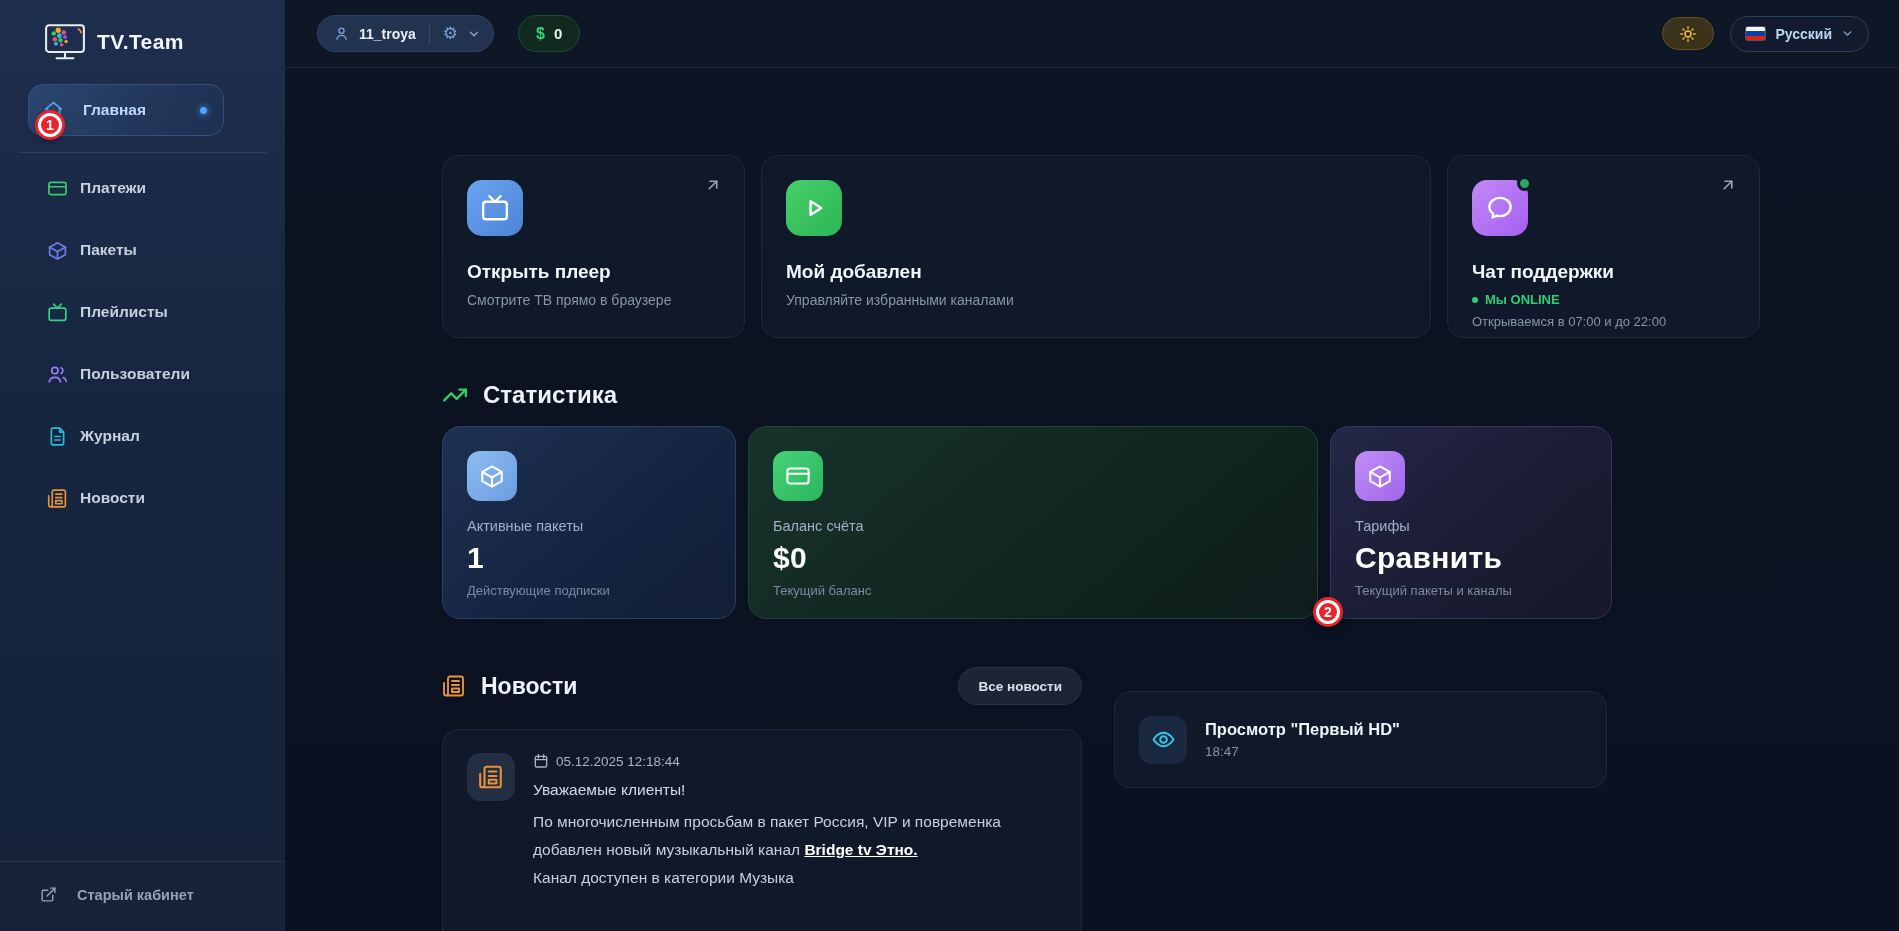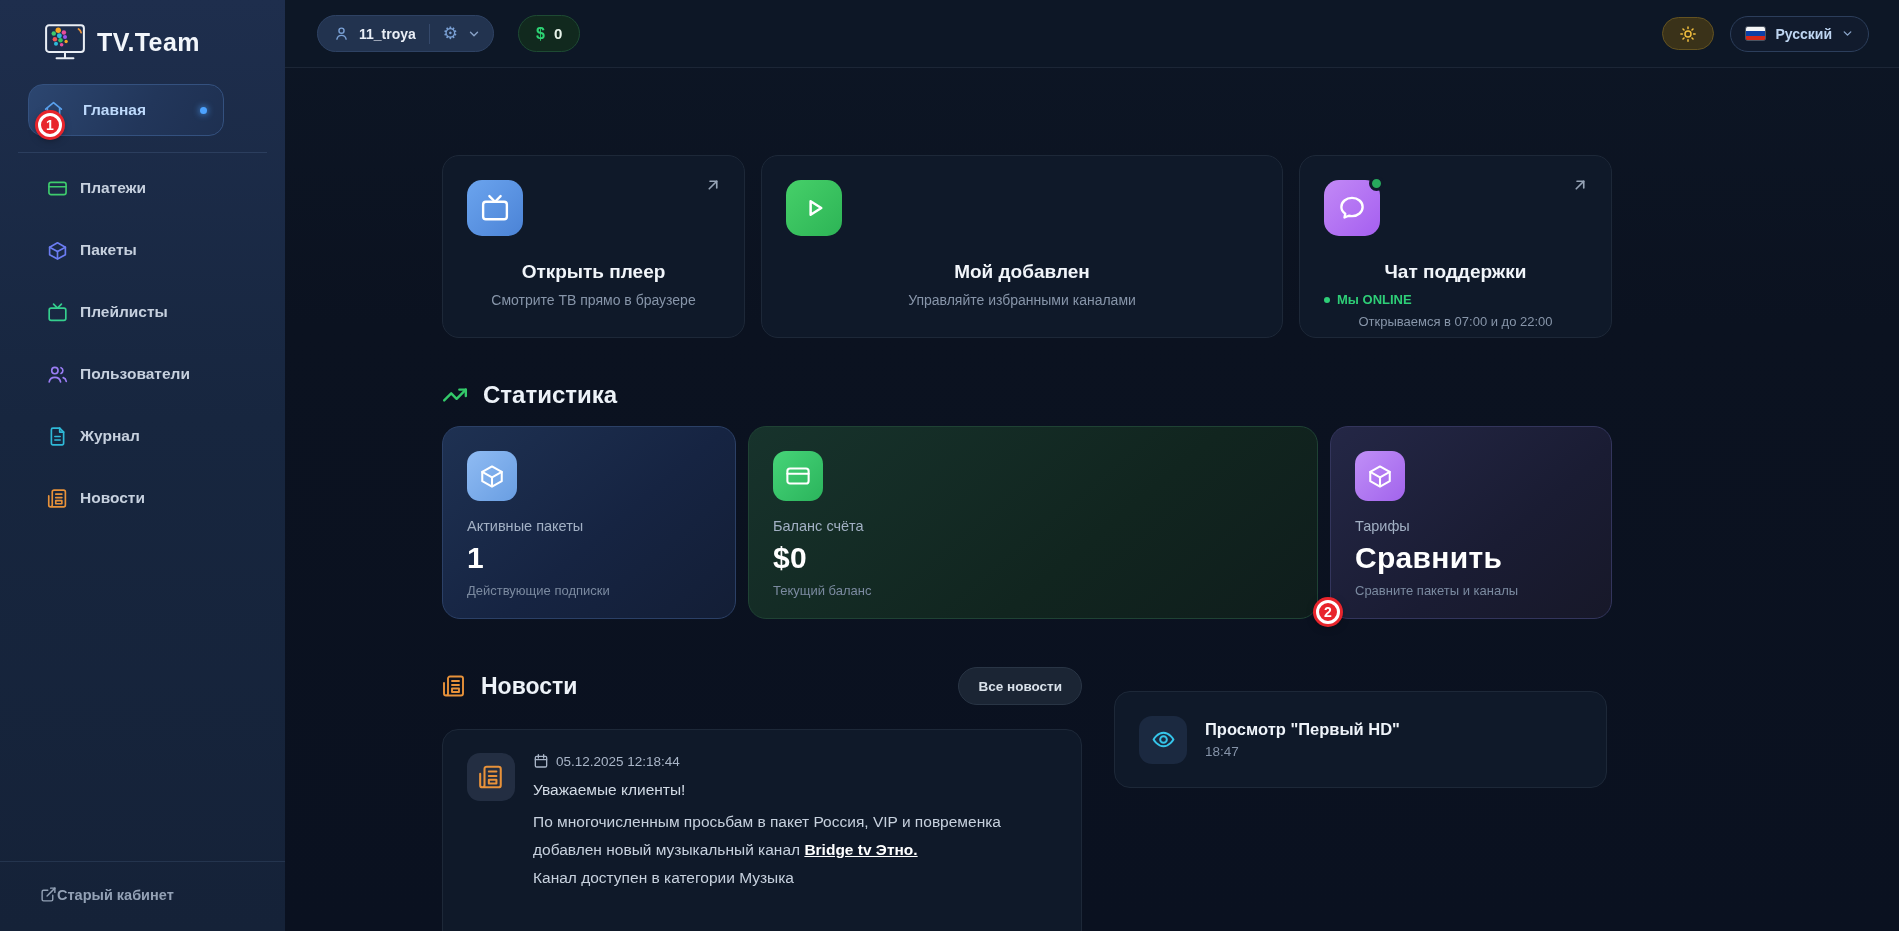--- a/index.html
+++ b/index.html
@@ -4,34 +4,34 @@
 <style>
   * { margin:0; padding:0; box-sizing:border-box; }
   html,body { width:1899px; height:931px; overflow:hidden; }
   body { position:relative; background:#0a1120; font-family:"Liberation Sans","DejaVu Sans",sans-serif; }
   svg { display:block; }
   .app { display:flex; width:100%; height:100%; }
 
   
   .sidebar { width:285px; flex:none; background:linear-gradient(180deg,#1e2e4d 0%,#17263f 45%,#152238 100%); display:flex; flex-direction:column; }
   .logo { display:flex; align-items:center; gap:11px; padding:24px 0 10px 44px; }
-  .logo-text { color:#f2f6fb; font-size:25px; font-weight:700; letter-spacing:.4px; }
+  .logo-text { color:#f2f6fb; font-size:21px; font-weight:700; letter-spacing:.4px; }
   .nav { margin-top:14px; }
   .nav-active { margin-left:28px; width:196px; height:52px; border-radius:15px;
     background:linear-gradient(120deg,#2c4670 0%,#22365a 60%,#1e3051 100%);
     border:1px solid #34517f; display:flex; align-items:center; padding:0 16px 0 14px; position:relative; cursor:pointer;text-align:center; }
   .nav-active .nav-label { color:#bdd9fb; font-weight:700; margin-left:19px; font-size:15.5px; }
   .active-dot { position:absolute; right:16px; width:7px; height:7px; border-radius:50%; background:#4da3ff; box-shadow:0 0 7px #4da3ff; }
   .nav-divider { height:1px; background:rgba(130,160,210,.16); margin:16px 18px 4px 18px; }
   .nav-item { height:62px; display:flex; align-items:center; padding-left:47px; gap:12px; color:#c6d0de; font-size:15.5px; font-weight:600; cursor:pointer; }
   .ic { flex:none; }
   .c-blue   { color:#5aa2ef; } .c-green  { color:#3ecb6d; } .c-indigo { color:#6b7cf2; }
   .c-mint   { color:#35cf8e; } .c-purple { color:#9b7df5; } .c-cyan   { color:#2fb9d8; }
   .c-orange { color:#e8923a; } .c-pink   { color:#e84c9b; }
-  .sidebar-footer { margin-top:auto; border-top:1px solid rgba(130,160,210,.14); padding:24px 0 28px 40px; display:flex; gap:0; align-items:center; color:#93a1b5; font-size:14.5px; font-weight:600; cursor:pointer; }
+  .sidebar-footer { margin-top:auto; border-top:1px solid rgba(130,160,210,.14); padding:24px 0 28px 40px; display:flex; gap:20px; align-items:center; color:#93a1b5; font-size:14.5px; font-weight:600; cursor:pointer; }
 
   
   .main { flex:1; min-width:0; display:flex; flex-direction:column; background:linear-gradient(180deg,#0d1625 0%,#0b1220 35%,#0a1120 100%); }
   .topbar { height:68px; flex:none; display:flex; align-items:center; padding:0 30px 0 32px; background:#0d1726; border-bottom:1px solid #1c2636; }
   .user-chip { height:37px; border-radius:19px; background:#22334f; border:1px solid #2e4263; display:inline-flex; align-items:center; gap:9px; padding:0 12px 0 15px; cursor:pointer; }
   .user-name { color:#e9eef6; font-size:14px; font-weight:700; }
   .chip-sep { width:1px; height:20px; background:#35496b; margin:0 4px; }
   .gear { font-size:17px; color:#7aa0d4; line-height:1; }
   .balance-pill { margin-left:24px; height:37px; border-radius:19px; background:#11291e; border:1px solid #1e4a33; display:inline-flex; align-items:center; gap:9px; padding:0 17px; cursor:pointer; }
   .balance-cur { color:#2dd374; font-size:16px; font-weight:800; }
@@ -44,21 +44,21 @@
   .lang-label { color:#bed5f1; font-size:14px; font-weight:700; }
   .chev { color:#8aa4c8; }
 
   
   .content { padding:37px 0 0 157px; }
   .banner { width:1170px; height:52px; border-radius:13px; background:#101a2b; border:1px solid #1d2939; display:flex; align-items:center; gap:15px; padding:0 18px; }
   .banner-icon { width:32px; height:32px; border-radius:9px; background:#1b2a41; display:flex; align-items:center; justify-content:center; color:#5aa2ef; flex:none; }
   .banner-text { font-size:14px; color:#aeb9ca; }
   .banner-text b { color:#ffffff; font-weight:700; cursor:pointer; }
 
-  .quick-row { width:1170px; margin-top:50px; display:grid; grid-template-columns:303px 1fr 313px; gap:16px;text-align:center; }
+  .quick-row { width:1318px; margin-top:50px; display:grid; grid-template-columns:303px 1fr 313px; gap:16px; }
   .qcard { height:183px; border-radius:17px; background:#0f1929; border:1px solid #1d2838; padding:24px; position:relative; cursor:pointer; }
   .qicon { width:56px; height:56px; border-radius:15px; display:flex; align-items:center; justify-content:center; color:#fff; position:relative; }
   .qicon.blue   { background:linear-gradient(135deg,#6ba4ee,#4b83d6); }
   .qicon.green  { background:linear-gradient(135deg,#46d069,#2db456); }
   .qicon.purple { background:linear-gradient(135deg,#c289f6,#a55ff0); }
   .chat-dot { position:absolute; top:-4px; right:-4px; width:15px; height:15px; border-radius:50%; background:#27a85c; border:3px solid #0f1929; }
   .qtitle { margin-top:25px; font-size:19px; font-weight:700; color:#f1f5fa; }
   .qsub { margin-top:9px; font-size:14px; color:#8795a9; }
   .qarrow { position:absolute; top:20px; right:22px; color:#96a3b5; }
   .online-row { margin-top:9px; display:flex; align-items:center; gap:7px; font-size:13px; font-weight:700; color:#2ece77; }
@@ -363,21 +363,21 @@
         <div class="scard purple">
           <div class="sicon purple">
             <svg width="26" height="26" viewBox="0 0 24 24" fill="none" stroke="#fff" stroke-width="1.9" stroke-linecap="round" stroke-linejoin="round">
                 <path d="M21 8.2 12 3.2l-9 5v8.6l9 5 9-5V8.2z"></path>
                 <path d="M3 8.2l9 5 9-5"></path>
                 <path d="M12 13.2V21"></path>
               </svg>
           </div>
           <div class="slabel">Тарифы</div>
           <div class="svalue">Сравнить</div>
-          <div class="ssub">Сравните пакеты и каналы</div>
+          <div class="ssub">Текущий пакеты и каналы</div>
         </div>
       </div>
 
       <div class="bottom-grid">
 
         <div>
           <div class="col-head">
             <span class="c-orange">
               <svg width="24" height="24" viewBox="0 0 24 24" fill="none" stroke="#e8923a" stroke-width="1.9" stroke-linecap="round" stroke-linejoin="round">
                   <path d="M4 21.5h15a2 2 0 0 0 2-2V4.5a2 2 0 0 0-2-2H8a2 2 0 0 0-2 2v15a2 2 0 0 1-2 2zm0 0a2 2 0 0 1-2-2V9"></path>

